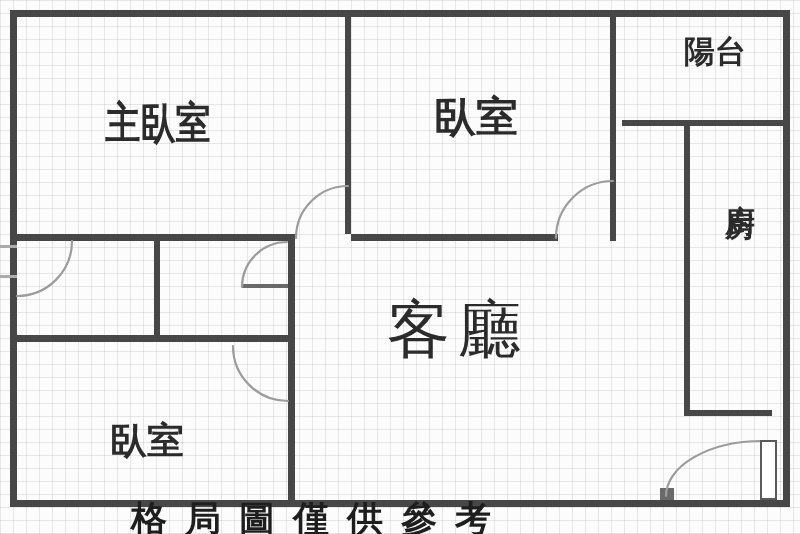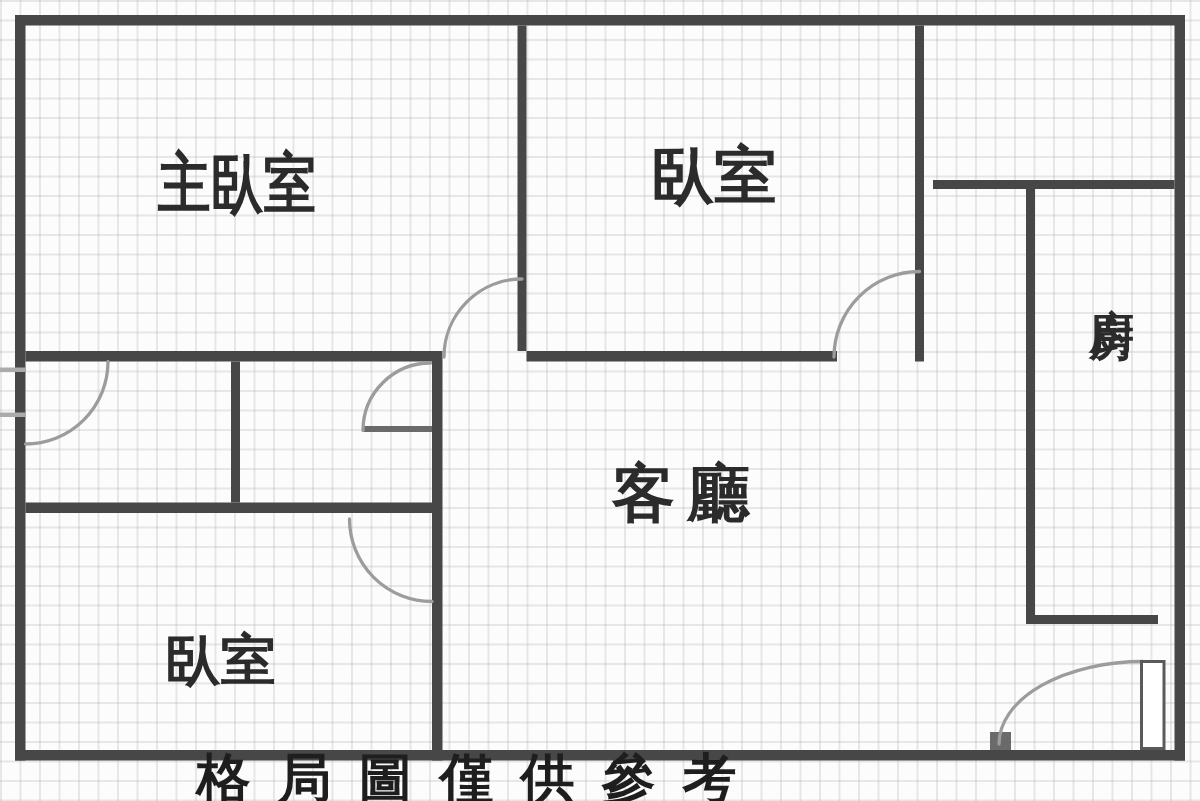--- a/index.html
+++ b/index.html
@@ -21,21 +21,21 @@
   .door-svg path{fill:none;stroke:#9c9c9c;stroke-width:2.2;stroke-linecap:round;}
   .door-svg rect{fill:#ffffff;stroke:#5a5a5a;stroke-width:2;}
   .label{
     position:absolute;transform:translate(-50%,-50%);
     color:#2b2b2b;font-weight:700;white-space:nowrap;line-height:1;
   }
   .label-master{left:158px;top:123px;font-size:44px;transform:translate(-50%,-50%) scaleX(0.8);}
   .label-bedroom-top{left:476px;top:117px;font-size:42px;}
   .label-balcony{left:715px;top:51px;font-size:31px;}
   .label-kitchen{left:740px;top:184px;font-size:30px;writing-mode:vertical-rl;letter-spacing:4px;}
-  .label-living{left:458px;top:329px;font-size:42px;font-weight:700;letter-spacing:8px;}
+  .label-living{left:458px;top:329px;font-size:63px;font-weight:400;letter-spacing:8px;}
   .label-bedroom-bottom{left:147px;top:440px;font-size:37px;}
   .caption{
     position:absolute;left:131px;top:501px;
     font-size:36px;font-weight:800;letter-spacing:18px;
     color:#1e1e1e;white-space:nowrap;line-height:1;
   }
 </style>
 </head>
 <body>
 
@@ -68,19 +68,20 @@
     <path d="M 556 238 A 57 57 0 0 1 613 181"></path>
     <path d="M 72 241 A 55 55 0 0 1 17 296"></path>
     <path d="M 242 287 A 45 45 0 0 1 287 242"></path>
     <path d="M 233 346 A 55 55 0 0 0 288 401"></path>
     <path d="M 666 496 A 96 55 0 0 1 762 441"></path>
     <rect x="761" y="441" width="15" height="58"></rect>
   </svg>
 
   <div class="label label-master">主臥室</div>
   <div class="label label-bedroom-top">臥室</div>
+  <div class="label label-balcony">陽台</div>
   <div class="label label-kitchen">廚房</div>
   <div class="label label-living">客廳</div>
   <div class="label label-bedroom-bottom">臥室</div>
 
   <div class="caption">格局圖僅供參考</div>
 
 </div>
 
 </body></html>

